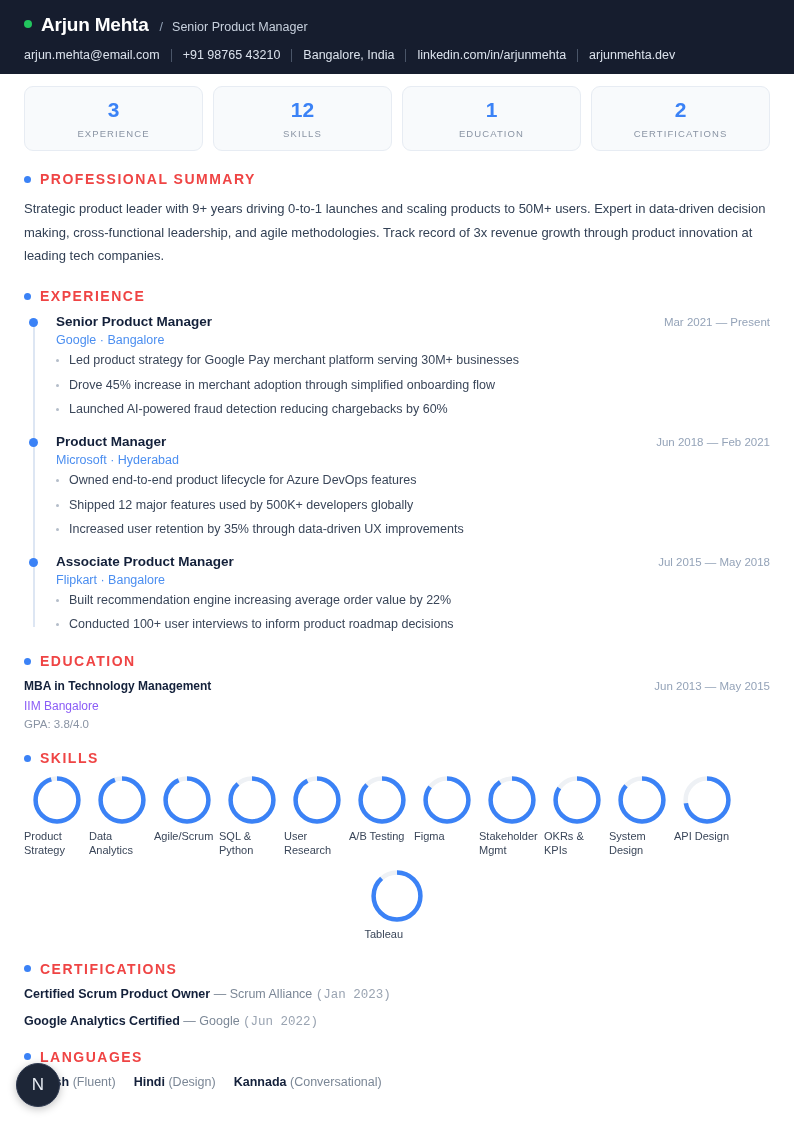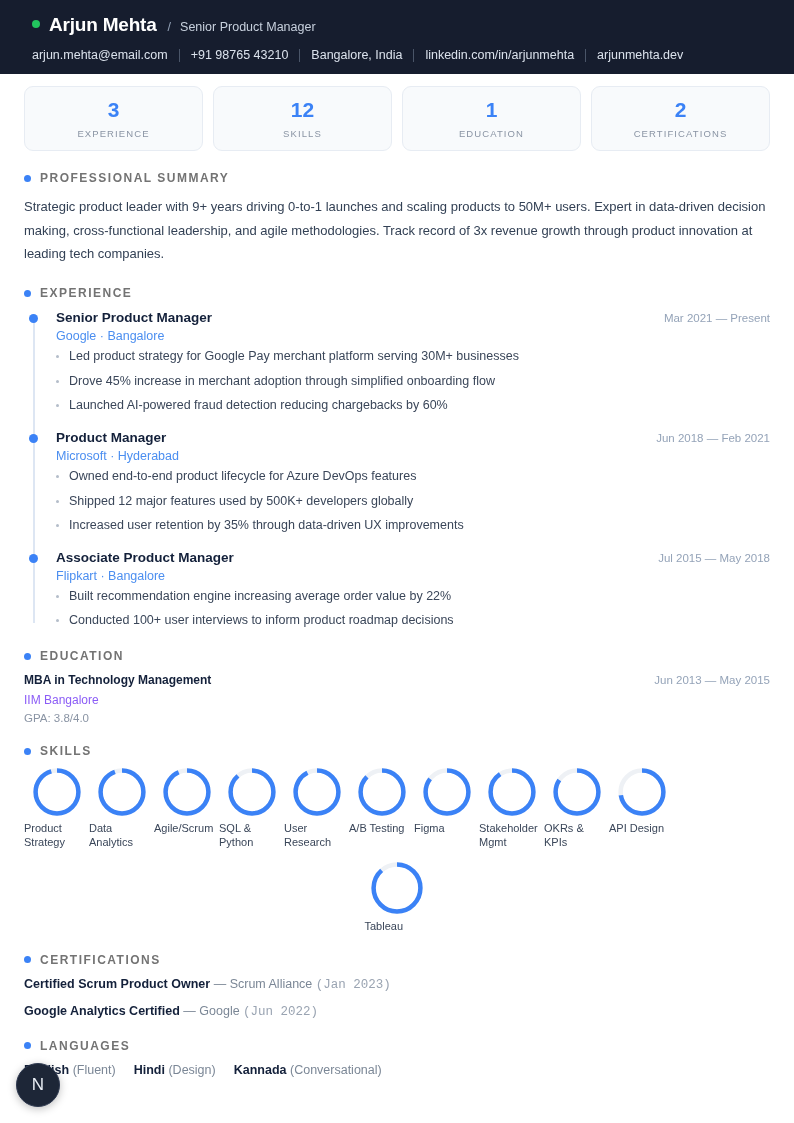--- a/index.html
+++ b/index.html
@@ -8,21 +8,21 @@
     background: #ffffff;
     font-family: "Liberation Sans", sans-serif;
     color: #1e293b;
     overflow: hidden;
   }
   .page { position: relative; width: 794px; height: 1123px; }
 
   
   .header {
     background: #161d2e;
-    padding: 14px 24px 16px 32px;
+    padding: 14px 24px 16px 24px;
     height: 74px;
   }
   .name-row { display: flex; align-items: baseline; gap: 9px; }
   .status-dot {
     width: 8px; height: 8px; border-radius: 50%;
     background: #22c55e; display: inline-block;
     position: relative; top: -3px;
   }
   .name {
     font-size: 19px; font-weight: 700; color: #ffffff;
@@ -67,21 +67,21 @@
   .body { padding: 0 24px; }
   .section-head {
     display: flex; align-items: center; gap: 9px;
     margin-top: 20px; margin-bottom: 10px;
   }
   .section-dot {
     width: 7px; height: 7px; border-radius: 50%;
     background: #3b82f6;
   }
   .section-title {
-    font-size: 12px; font-weight: 700; color: #737373;
+    font-size: 14px; font-weight: 700; color: #ef4444;
     letter-spacing: 1.5px;
   }
   .summary {
     font-size: 13px; line-height: 1.82; color: #334155;
   }
 
   
   .timeline { position: relative; padding-left: 32px; }
   .tl-line {
     position: absolute; left: 9px; top: 6px; bottom: 6px;
@@ -368,20 +368,29 @@
           <div class="skill-name">Stakeholder Mgmt</div>
         </div>
         <div class="skill">
           <div class="ring-wrap">
             <svg width="48" height="48" viewBox="0 0 48 48">
               <circle class="ring-track" cx="24" cy="24" r="21.4"></circle>
               <circle class="ring-prog" cx="24" cy="24" r="21.4" stroke-dasharray="112.95 21.51"></circle>
             </svg>
           </div>
           <div class="skill-name">OKRs &amp; KPIs</div>
+        </div>
+        <div class="skill">
+          <div class="ring-wrap">
+            <svg width="48" height="48" viewBox="0 0 48 48">
+              <circle class="ring-track" cx="24" cy="24" r="21.4"></circle>
+              <circle class="ring-prog" cx="24" cy="24" r="21.4" stroke-dasharray="115.64 18.82"></circle>
+            </svg>
+          </div>
+          <div class="skill-name">System Design</div>
         </div>
         <div class="skill">
           <div class="ring-wrap">
             <svg width="48" height="48" viewBox="0 0 48 48">
               <circle class="ring-track" cx="24" cy="24" r="21.4"></circle>
               <circle class="ring-prog" cx="24" cy="24" r="21.4" stroke-dasharray="96.81 37.65"></circle>
             </svg>
           </div>
           <div class="skill-name">API Design</div>
         </div>

